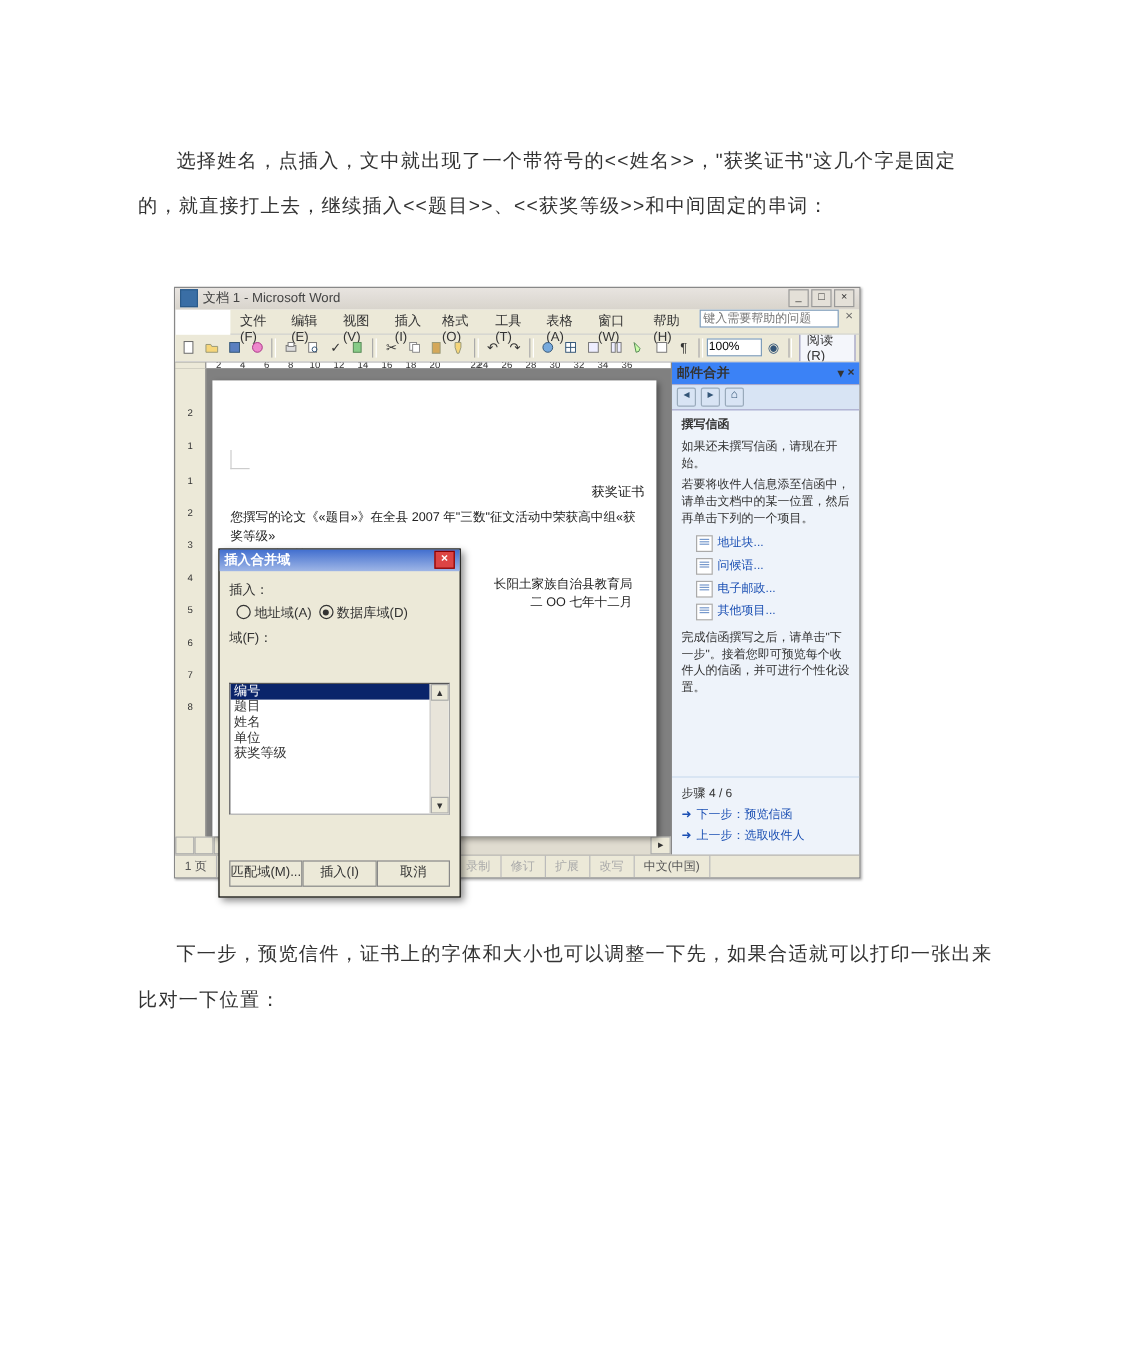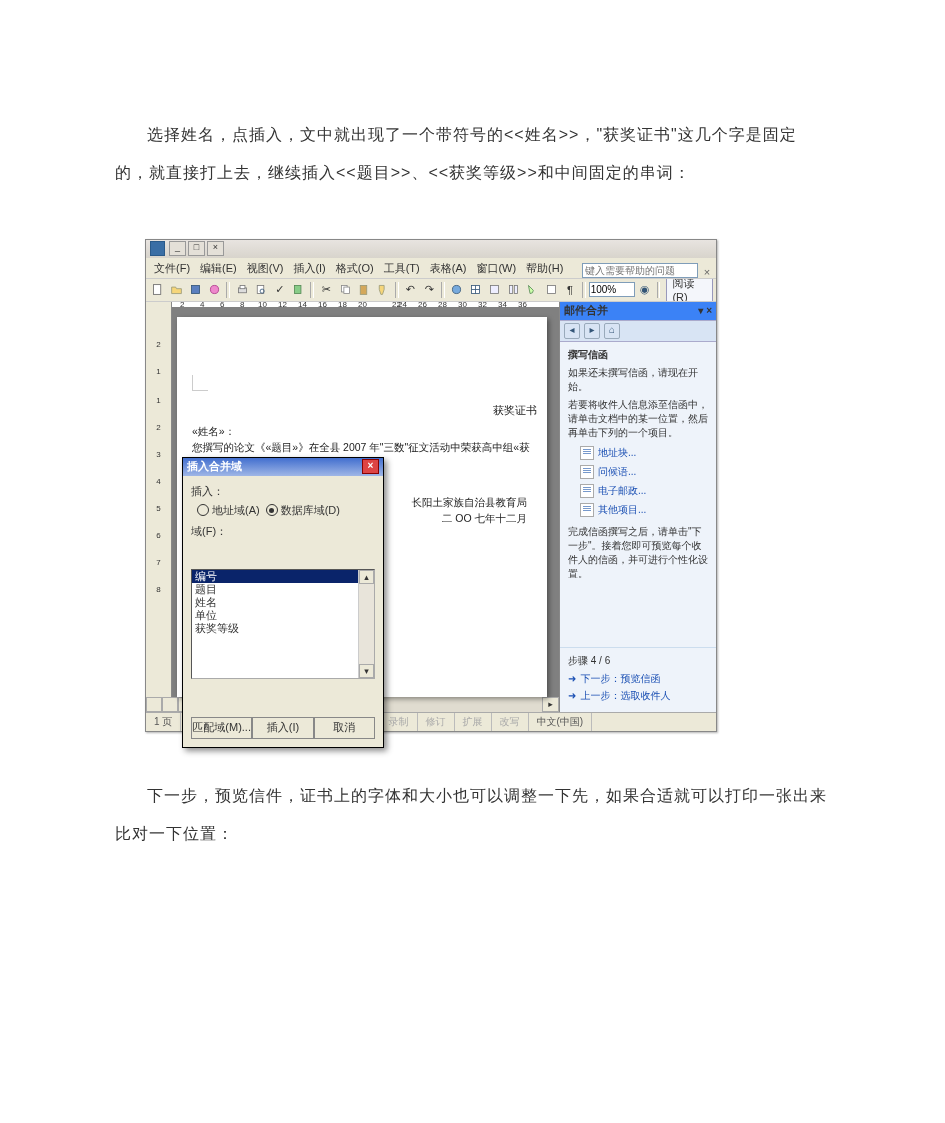--- a/index.html
+++ b/index.html
@@ -5,21 +5,21 @@
 body { margin:0; padding:0; width:945px; font-family:"Microsoft YaHei","SimSun",sans-serif; background:#fff; color:#333; }
 .page { padding:100px 115px 0 115px; }
 .para { font-size:16px; line-height:2.4; text-indent:2em; letter-spacing:1px; }
 .screenshot-wrap { padding:30px 0 0 30px; }
 .word { width:570px; border:1px solid #888; font-size:11px; font-family:"SimSun","Tahoma",sans-serif; box-shadow:1px 1px 2px rgba(0,0,0,0.3); }
 .titlebar { height:18px; background:linear-gradient(#e8e4e0,#d8d4cc); display:flex; align-items:center; padding:0 4px; }
 .wicon { width:13px; height:13px; background:#3a6ea5; border:1px solid #2a5a8a; margin-right:4px; display:inline-block; }
 .titletxt { flex:1; font-size:11px; color:#444; }
 .wincontrols { display:flex; gap:2px; }
 .wc { width:15px; height:13px; background:#e4e0d8; border:1px solid #999; font-size:9px; text-align:center; line-height:11px; cursor:pointer; }
-.menubar { height:20px; background:#ece9d8; display:flex; align-items:flex-end; padding:0 3px; font-size:11px; border-bottom:1px solid #ccc; }
+.menubar { height:20px; background:#ece9d8; display:flex; align-items:flex-start; padding:0 3px; font-size:11px; border-bottom:1px solid #ccc;margin-left:46px; }
 .menubar .mitem { padding:2px 5px; }
 .help-input { width:110px; font-size:10px; color:#aaa; border:1px solid #7f9db9; background:#fff; margin-left:auto; padding:1px 2px; }
 .mx { width:12px; text-align:center; color:#666; margin-left:3px; }
 .toolbar { height:22px; background:#ece9d8; display:flex; align-items:center; padding:0 3px; gap:1px; border-bottom:1px solid #ccc; overflow:hidden; }
 .tb { width:17px; height:17px; border:1px solid transparent; display:flex; align-items:center; justify-content:center; font-size:11px; color:#333; }
 .tb svg { width:13px; height:13px; }
 .sep { width:2px; height:16px; border-left:1px solid #aaa; border-right:1px solid #fff; margin:0 2px; }
 .zoom { width:42px; border:1px solid #7f9db9; font-size:10px; padding:1px; background:#fff; }
 .readbtn { border:1px solid #99b; background:#f4f6fb; padding:1px 5px; font-size:11px; margin-left:3px; }
 .workarea { display:flex; height:410px; background:#808080; }
@@ -82,20 +82,21 @@
 </head>
 <body>
 
 <div class="page">
   <p class="para">选择姓名，点插入，文中就出现了一个带符号的&lt;&lt;姓名&gt;&gt;，"获奖证书"这几个字是固定的，就直接打上去，继续插入&lt;&lt;题目&gt;&gt;、&lt;&lt;获奖等级&gt;&gt;和中间固定的串词：</p>
 
   <div class="screenshot-wrap">
   <div class="word">
     <div class="titlebar">
       <span class="wicon"></span>
+      <span class="titletxt">文档 1 - Microsoft Word</span>
       <div class="wincontrols">
         <div class="wc">_</div>
         <div class="wc">□</div>
         <div class="wc">×</div>
       </div>
     </div>
     <div class="menubar">
       <span class="mitem"><span>文件(F)</span></span>
       <span class="mitem"><span>编辑(E)</span></span>
       <span class="mitem"><span>视图(V)</span></span>
@@ -257,21 +258,20 @@
                 <div style="height:18px"></div>
                 <div>7</div>
                 <div style="height:18px"></div>
                 <div>8</div>
           </div>
           <div class="pagesurf">
             <div class="docpage">
               <div class="pagecorner"></div>
               <div class="docinner">
                 <div class="doc-title">获奖证书</div>
-                <div class="doc-line">«姓名»：</div>
                 <div class="doc-line">您撰写的论文《«题目»》在全县 2007 年"三数"征文活动中荣获高中组«获奖等级»</div>
                 <div class="doc-line">此证，以资鼓励。</div>
                 <div class="doc-sign">
                   <div>长阳土家族自治县教育局</div>
                   <div>二 OO 七年十二月</div>
                 </div>
               </div>
             </div>
 
             <div class="dlg">

